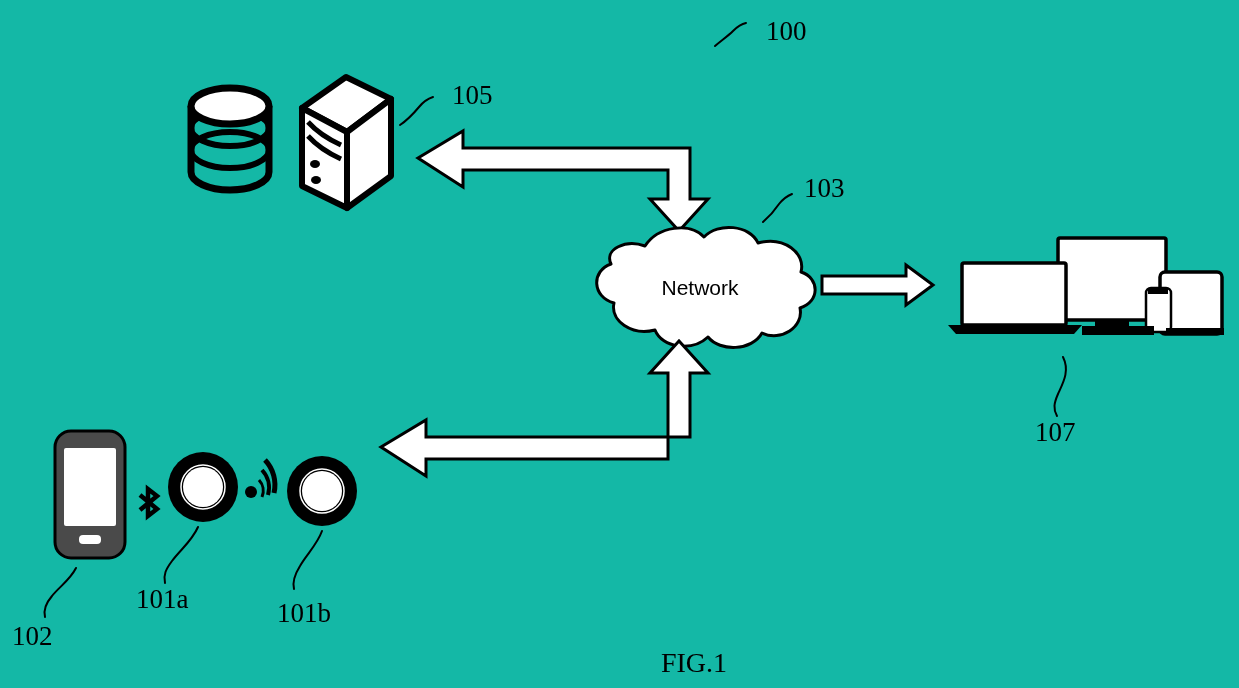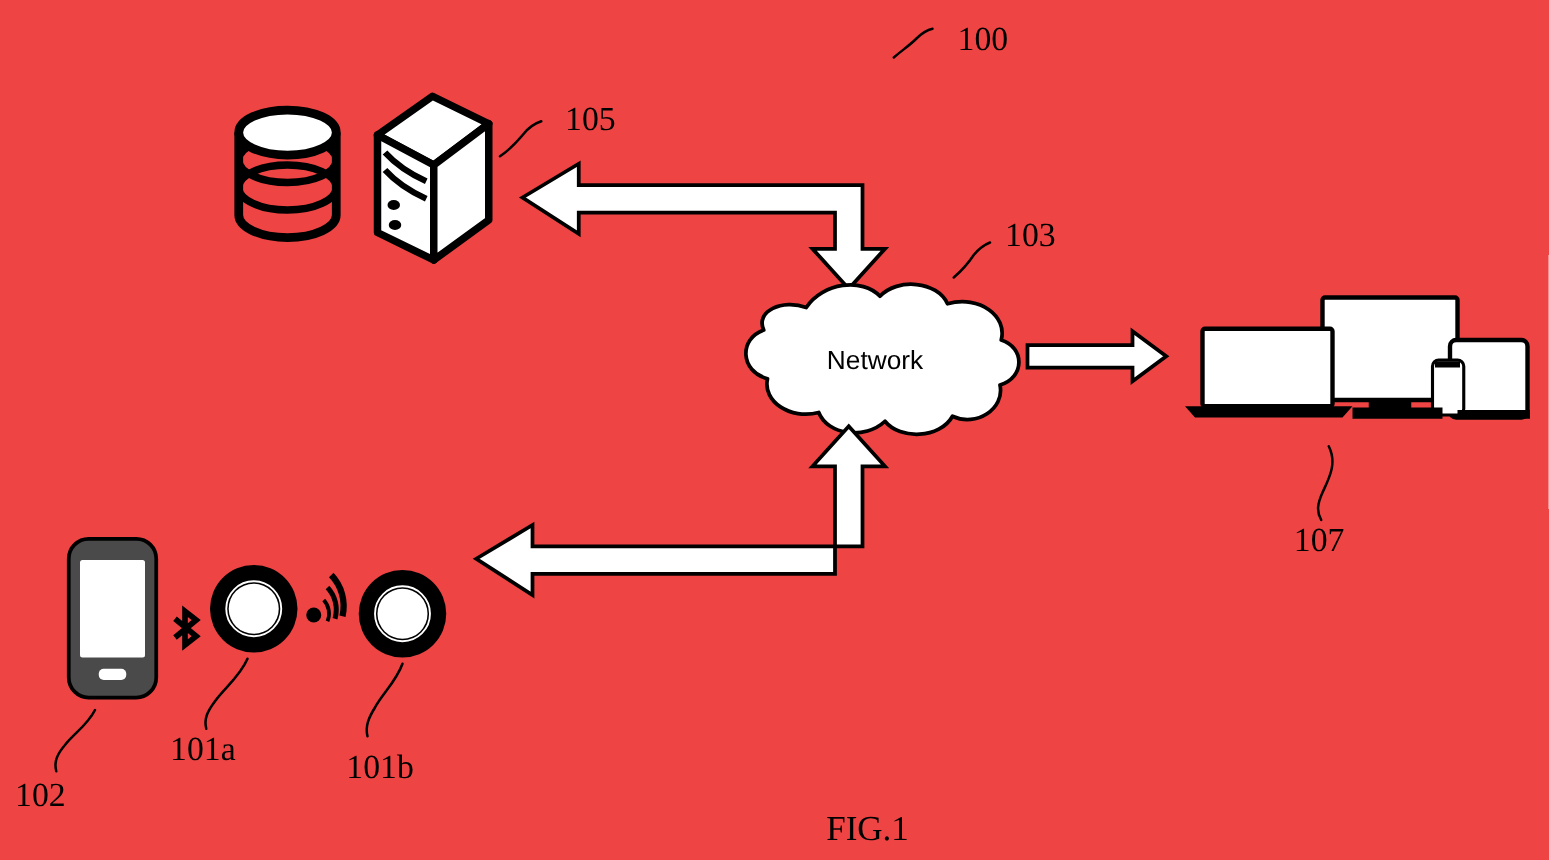--- a/index.html
+++ b/index.html
@@ -11,21 +11,21 @@
   body {
     width: 1239px;
     height: 688px;
     font-family: "Liberation Serif", serif;
     overflow: hidden;
   }
   #figure-root {
     position: relative;
     width: 1239px;
     height: 688px;
-    background: #ef4444;
+    background: #14b8a6;
   }
   svg.figure-canvas {
     display: block;
     width: 1239px;
     height: 688px;
   }
   .ref-num {
     font-family: "Liberation Serif", serif;
     font-size: 27px;
     fill: #000000;

